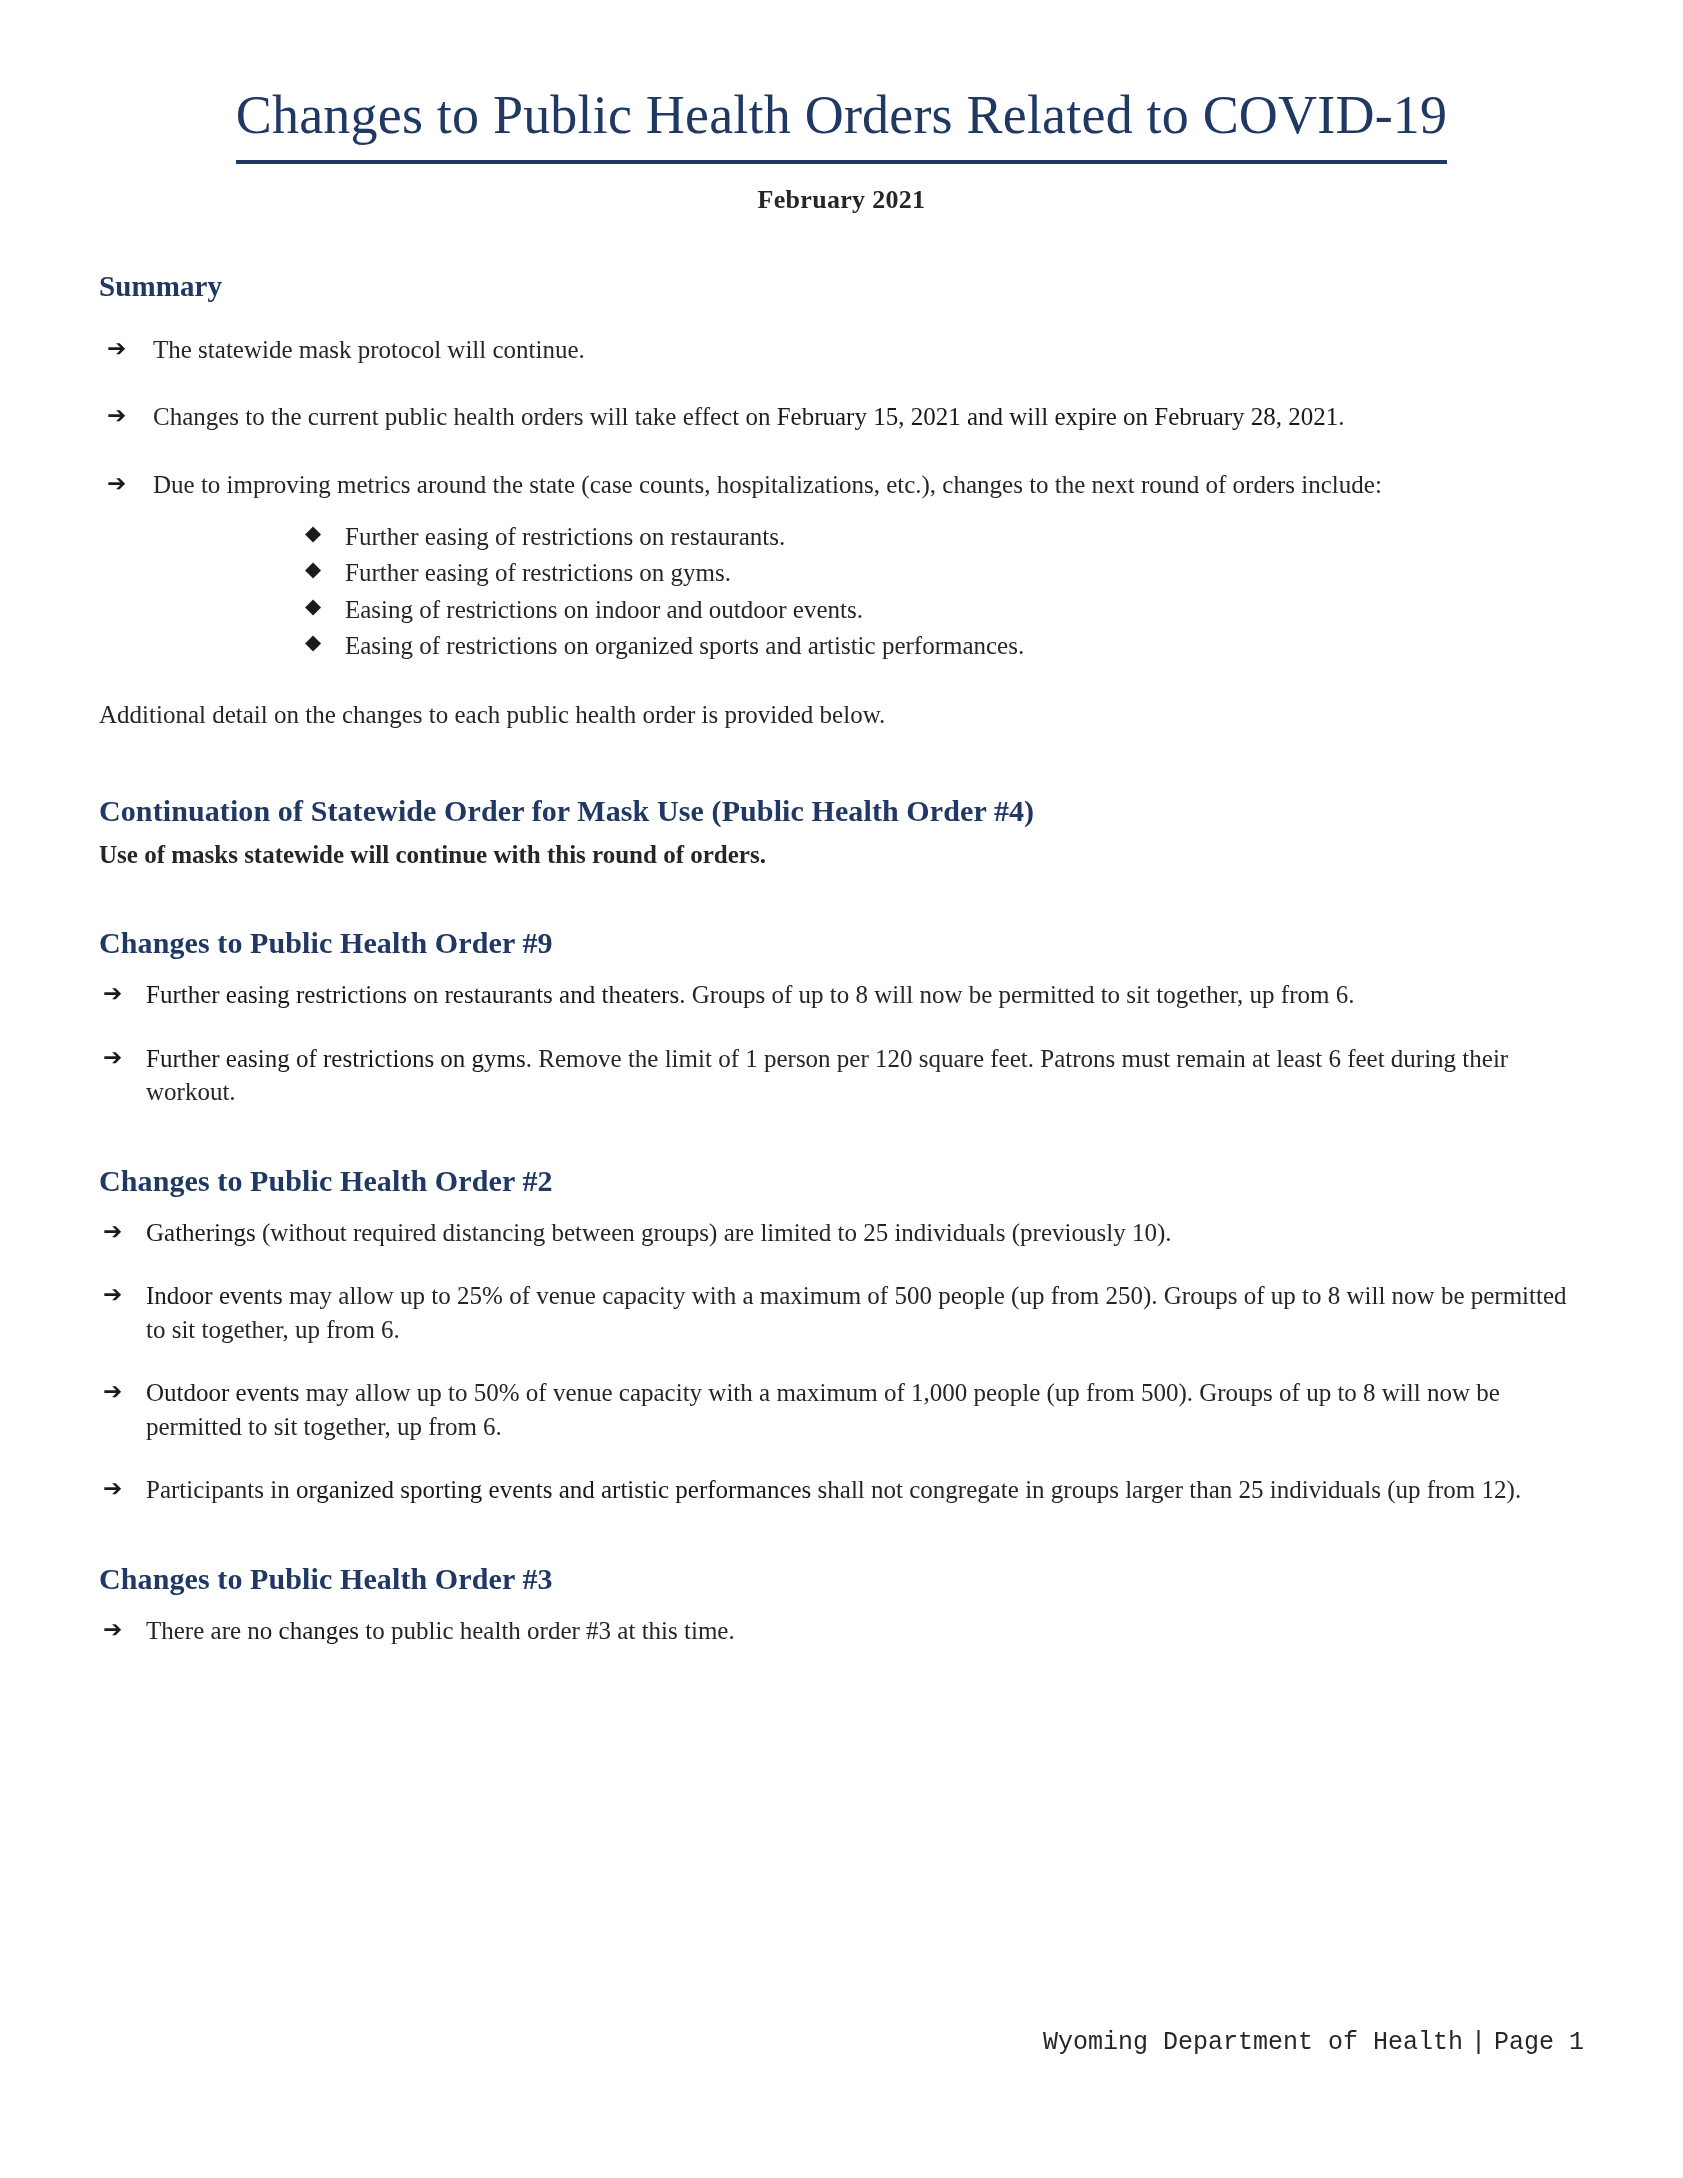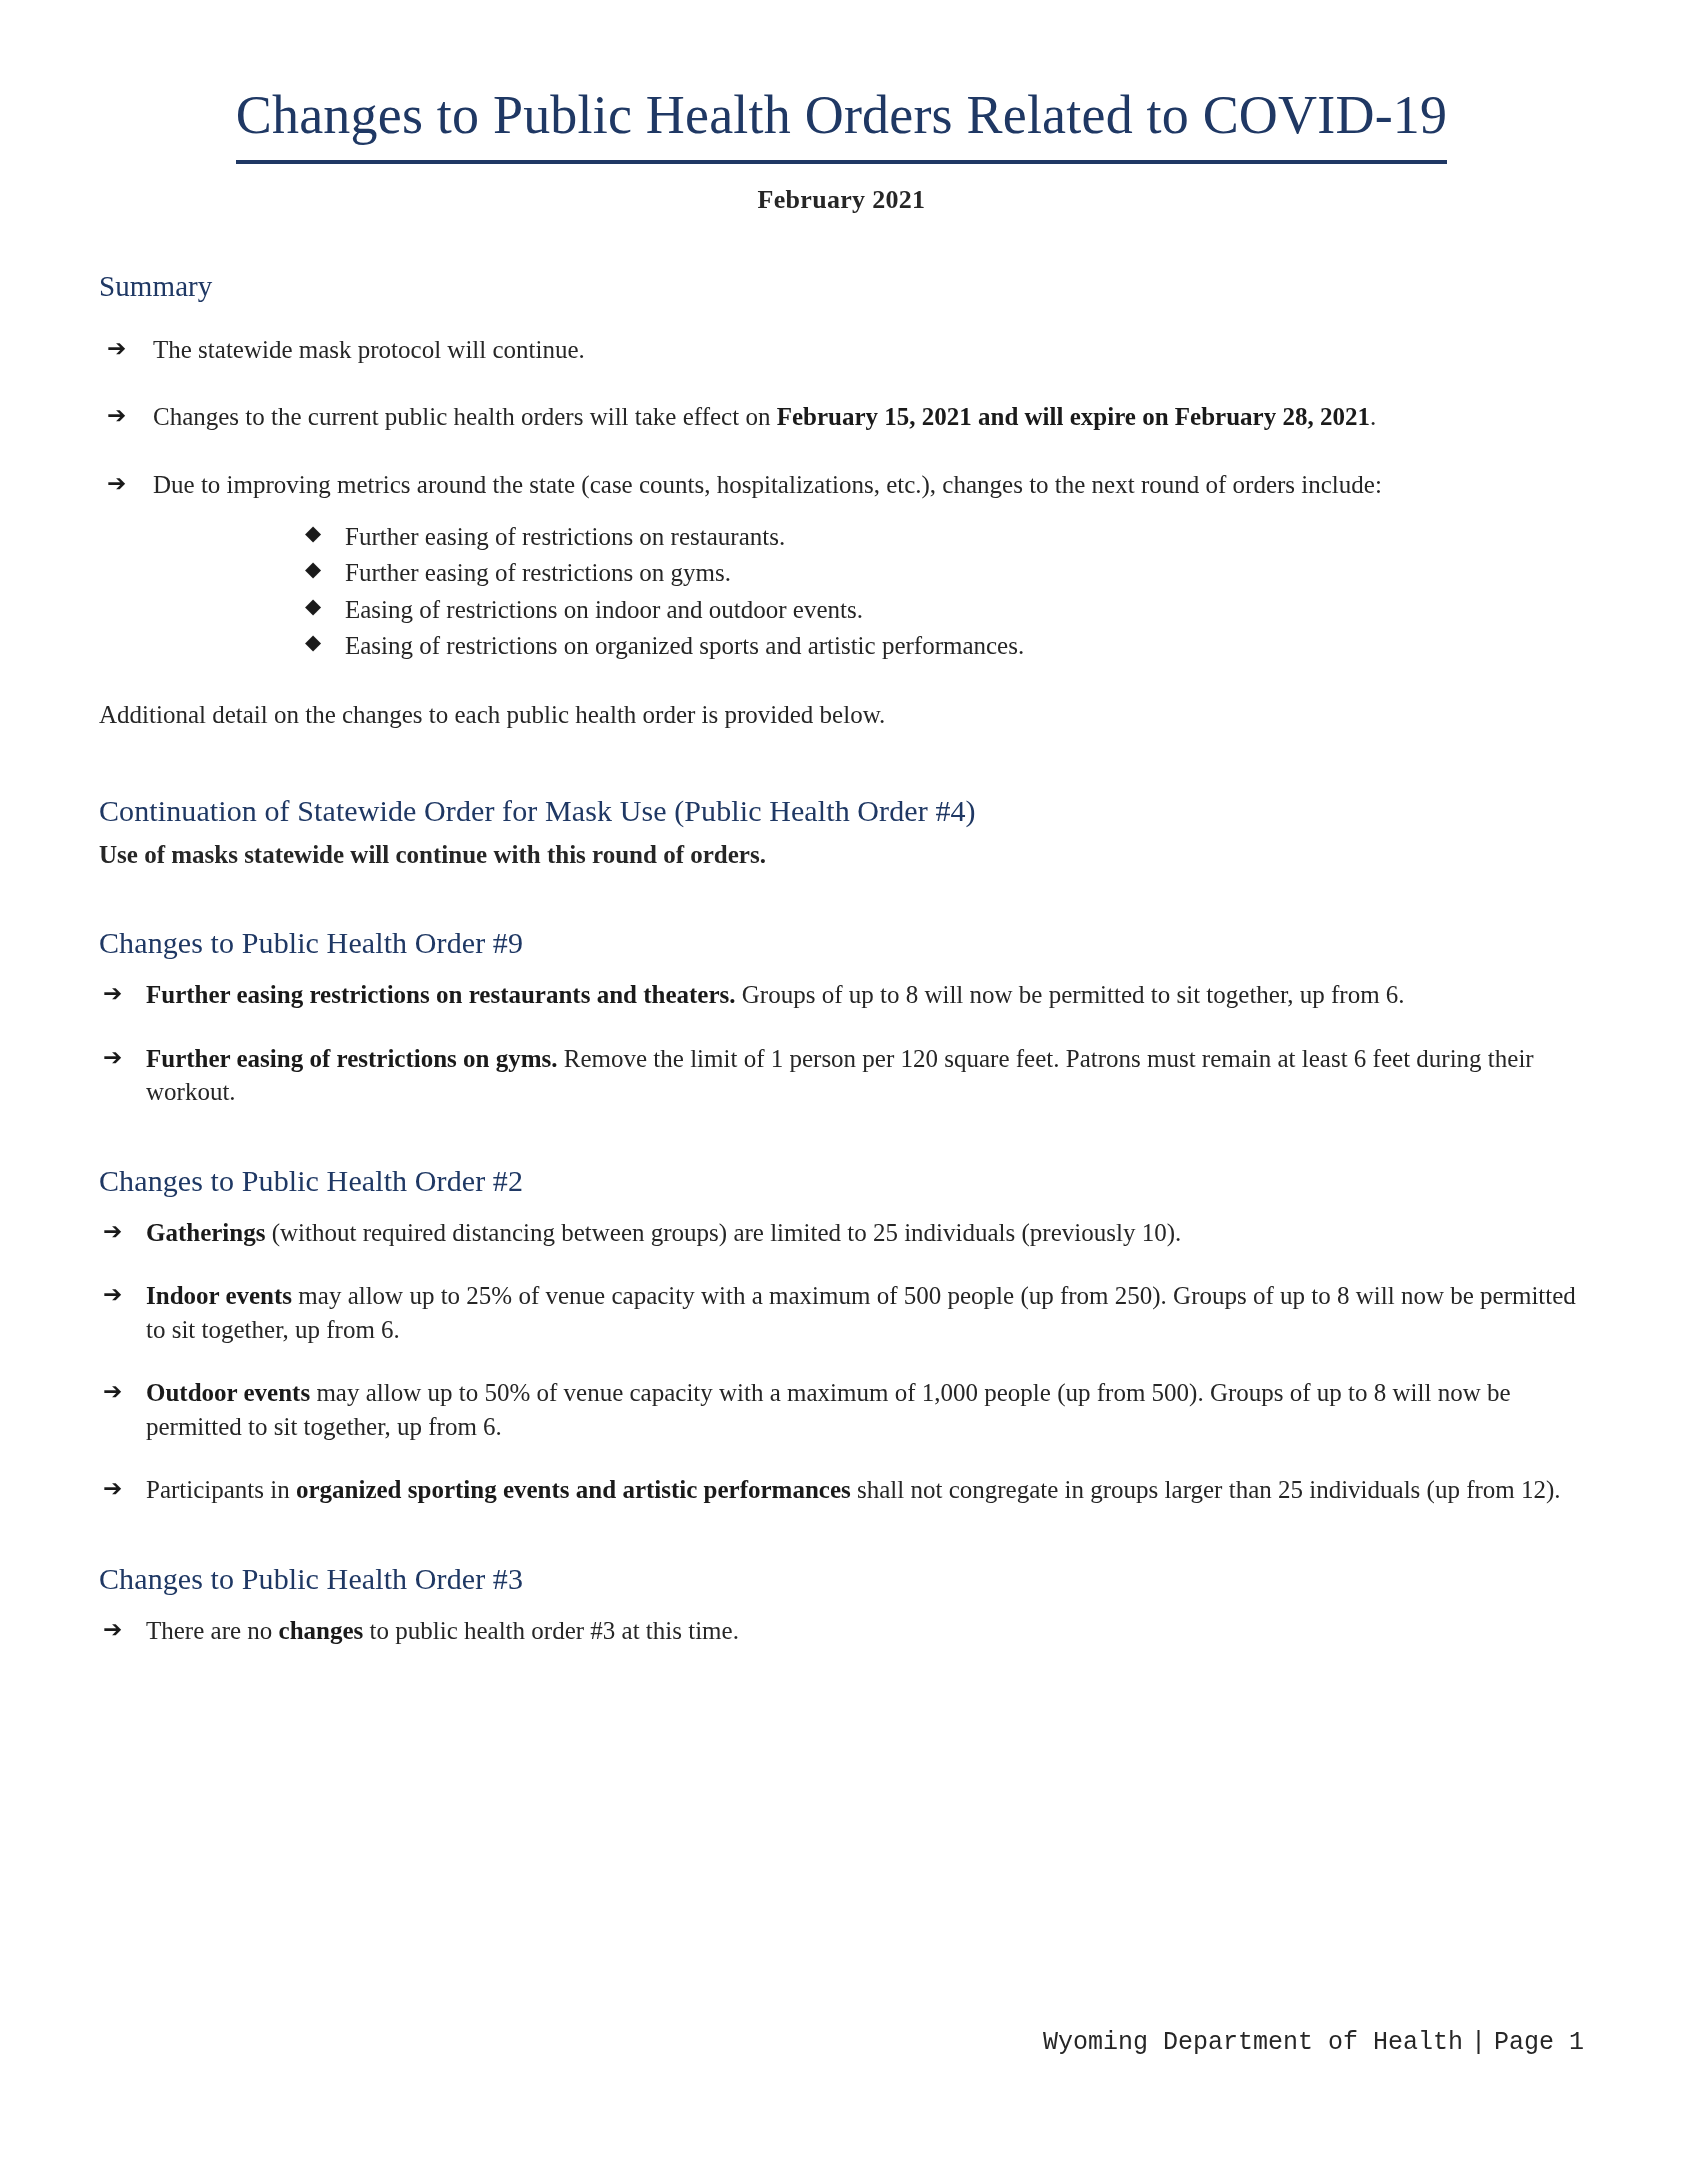--- a/index.html
+++ b/index.html
@@ -51,21 +51,21 @@
     font-weight: bold;
     color: #262626;
     margin: 0;
     padding-top: 21px;
     letter-spacing: 0.3px;
   }
 
   
   .sec-head {
     font-size: 30px;
-    font-weight: normal;
+    font-weight: bold;
     color: #1f3864;
     margin: 0;
     letter-spacing: 0.1px;
   }
   .sec-head.summary { font-size: 29px; }
 
   .body-line {
     font-size: 25px;
     line-height: 1.32;
     color: #262626;
@@ -92,21 +92,21 @@
     font-family: "DejaVu Sans", sans-serif;
     font-size: 23px;
     font-weight: bold;
     color: #1a1a1a;
     line-height: 1.34;
   }
   .arrow-item.tight { padding-left: 47px; }
   .arrow-item.tight > .bullet-glyph { left: 4px; }
 
   b, .b {
-    font-weight: bold;
+    font-weight: normal;
     color: #1a1a1a;
   }
 
   
   .diamond-list {
     list-style: none;
     margin: 0;
     padding: 0;
   }
   .diamond-item {

